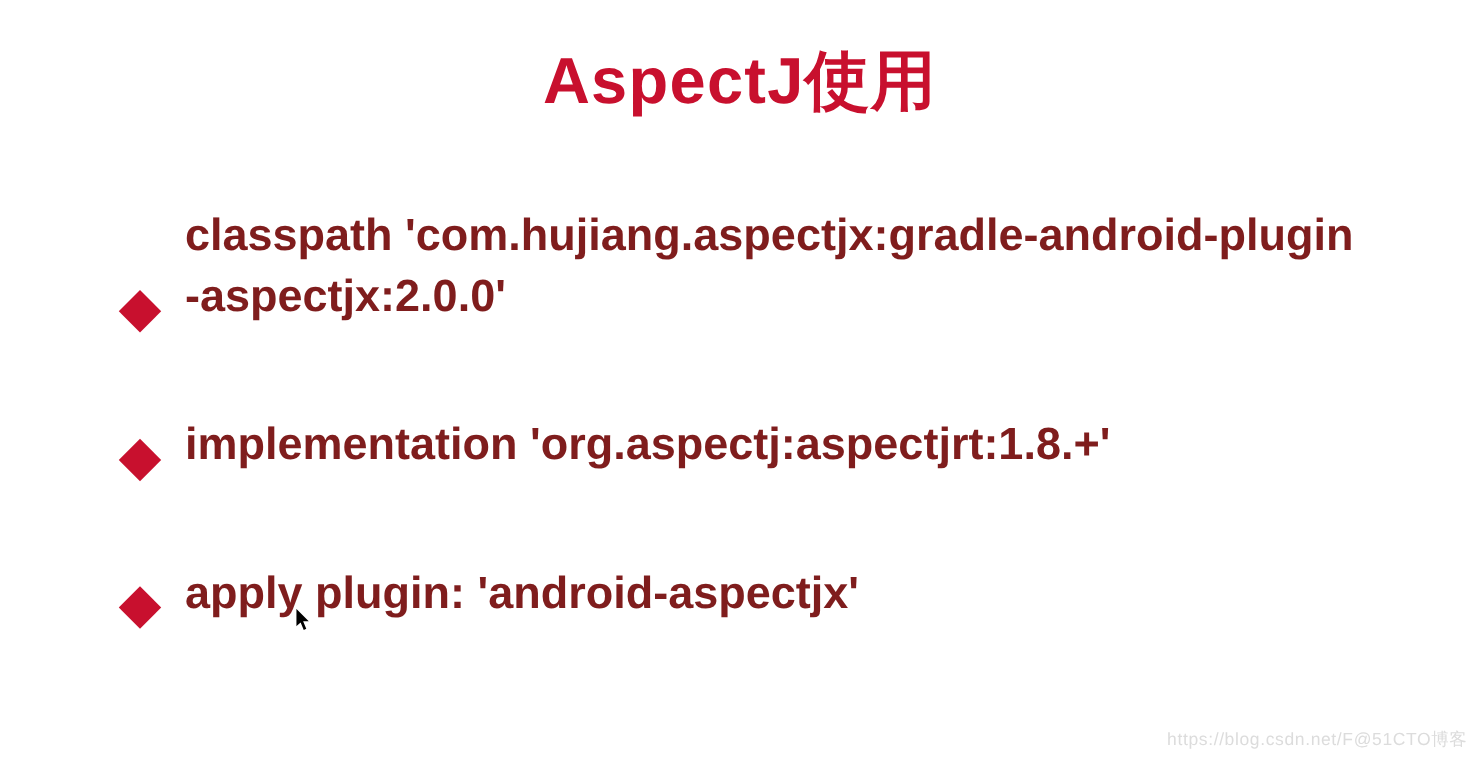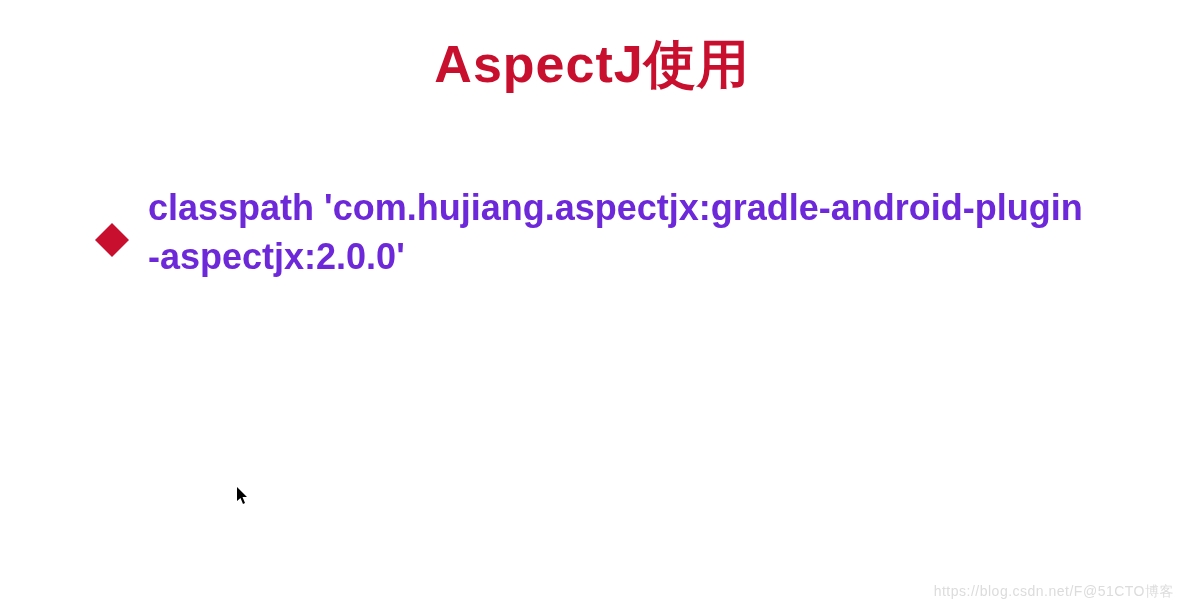--- a/index.html
+++ b/index.html
@@ -16,33 +16,33 @@
       overflow: hidden;
     }
     .slide {
       padding: 30px 100px 40px 100px;
     }
     .title {
       text-align: center;
       color: #c8102e;
       font-size: 52px;
       font-weight: bold;
-      margin-bottom: 84px;
+      margin-bottom: 64px;
       letter-spacing: 1px;
     }
     .bullet-list {
       list-style: none;
     }
     .bullet-item {
       display: flex;
-      align-items: center;
+      align-items: flex-end;
       margin-bottom: 70px;
       font-size: 36px;
       font-weight: bold;
-      color: #6d28d9;
+      color: #7f1d1d;
       line-height: 1.35;
     }
     .bullet-item:last-child {
       margin-bottom: 0;
     }
     .diamond {
       width: 24px;
       height: 24px;
       background: #c8102e;
       transform: rotate(45deg);
@@ -74,20 +74,28 @@
 </head>
 <body>
 
 <div class="slide">
   <h1 class="title">AspectJ使用</h1>
   <ul class="bullet-list">
     <li class="bullet-item">
       <span class="diamond"></span>
       <span class="bullet-text">classpath 'com.hujiang.aspectjx:gradle-android-plugin-aspectjx:2.0.0'</span>
     </li>
+    <li class="bullet-item">
+      <span class="diamond"></span>
+      <span class="bullet-text">implementation 'org.aspectj:aspectjrt:1.8.+'</span>
+    </li>
+    <li class="bullet-item">
+      <span class="diamond"></span>
+      <span class="bullet-text">apply plugin: 'android-aspectjx'</span>
+    </li>
   </ul>
 </div>
 
 <div class="cursor">
   <svg width="12" height="18" viewBox="0 0 12 18">
     <path d="M0,0 L0,14 L3.5,11 L6,17 L8,16 L5.5,10 L10,10 Z" fill="#000"></path>
   </svg>
 </div>
 
 <div class="watermark">https://blog.csdn.net/F@51CTO博客</div>

